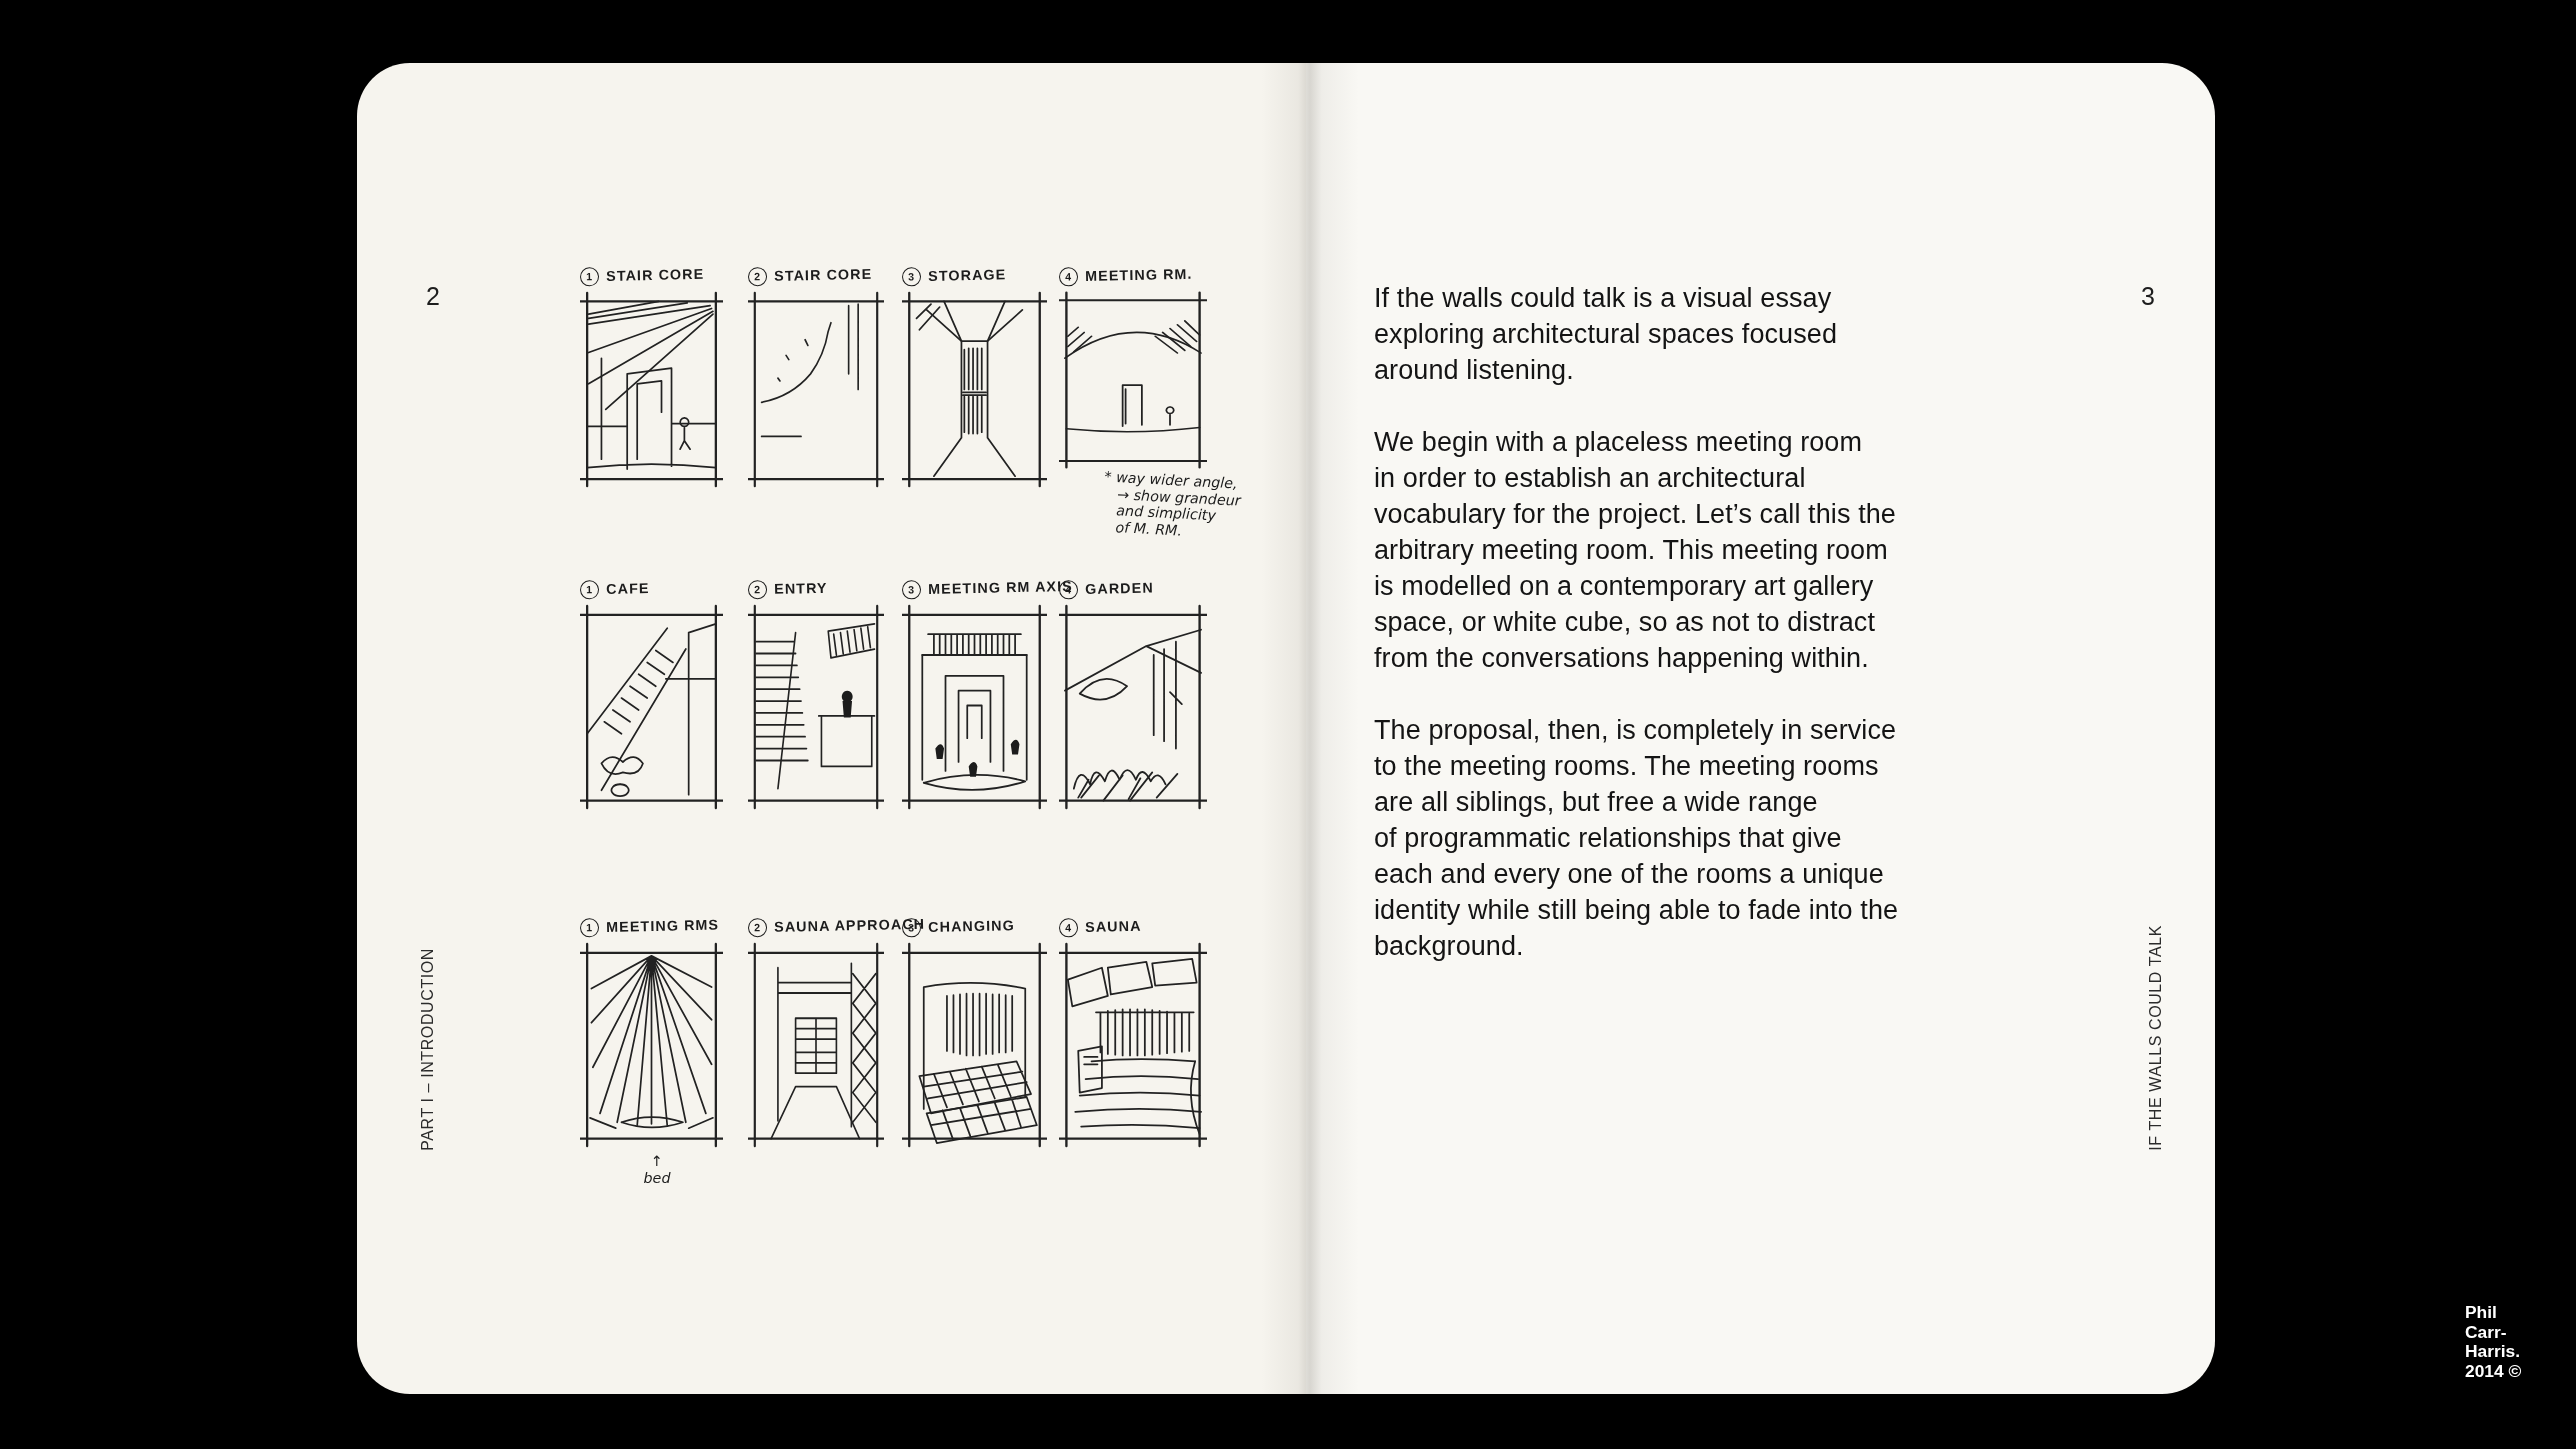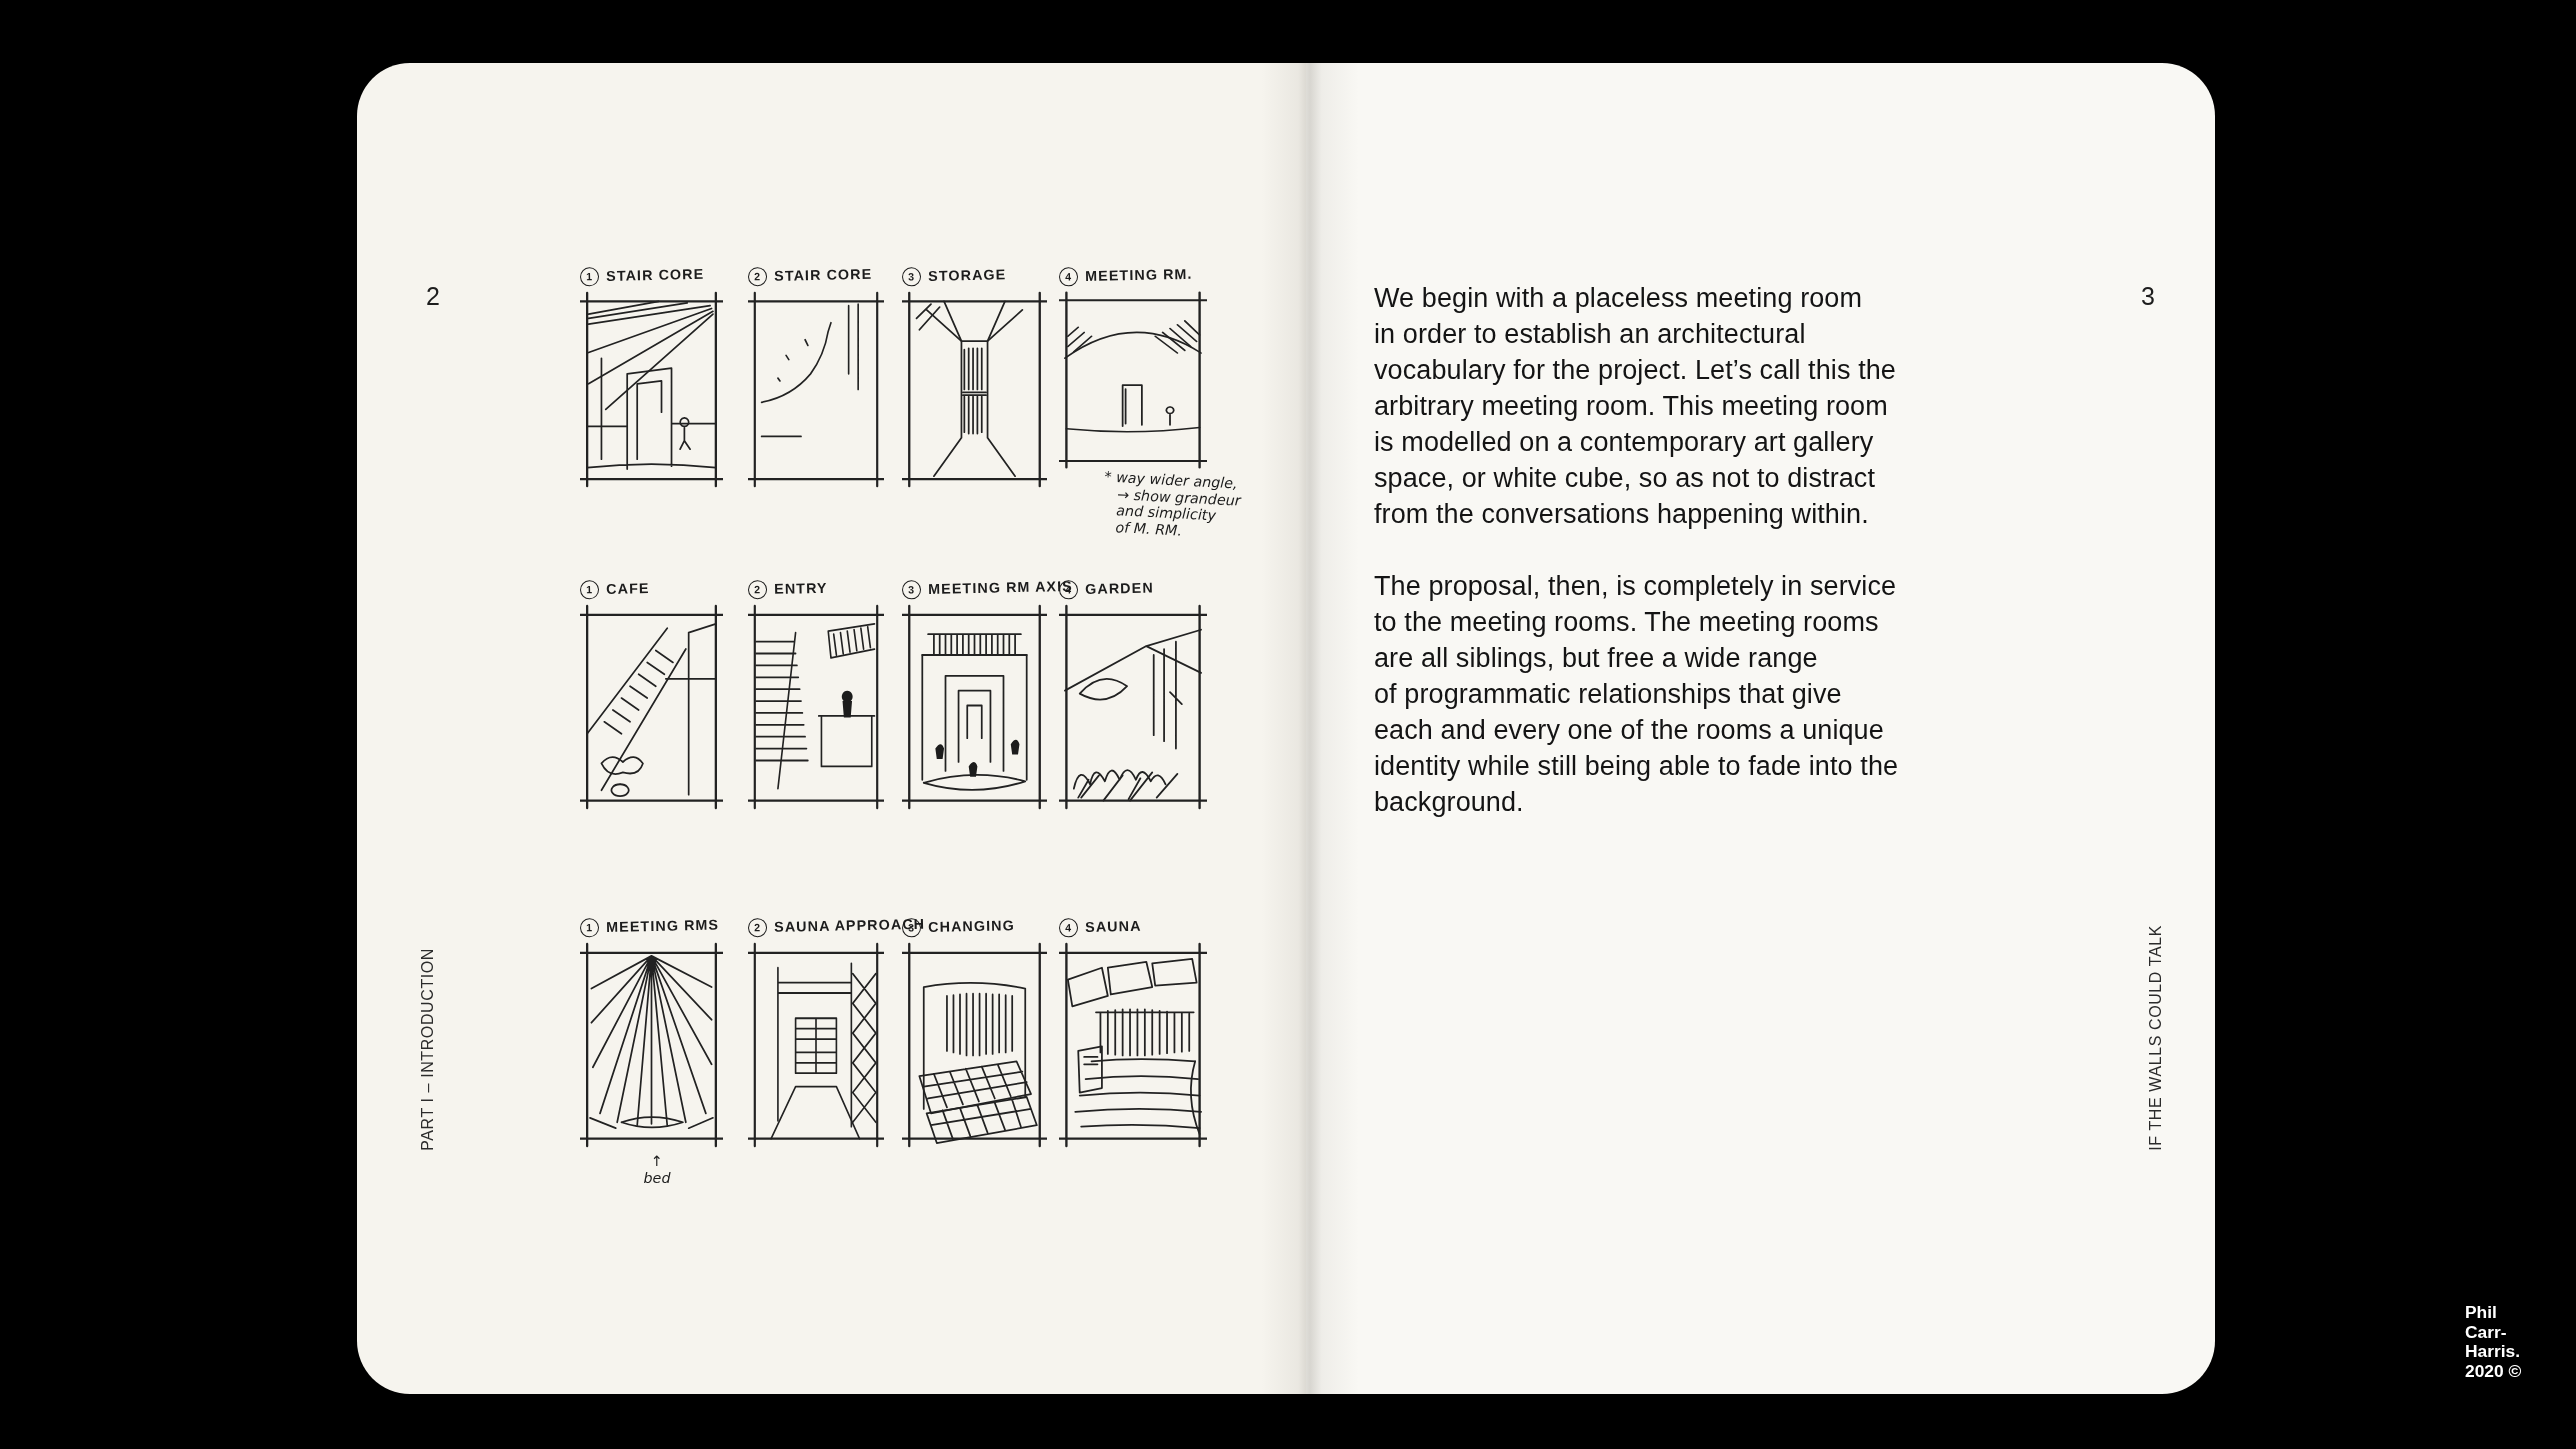--- a/index.html
+++ b/index.html
@@ -233,35 +233,38 @@
    → show grandeur
    and simplicity
    of M. RM.</div>
     <div class="note note-bed">↑
 bed</div>
 
     <div class="pagenum pagenum-right">3</div>
     <div class="sidebar sidebar-right">IF THE WALLS COULD TALK</div>
 
     <div class="textcol">
+      <p>If the walls could talk is a visual essay
+exploring architectural spaces focused
+around listening.</p>
       <p>We begin with a placeless meeting room
 in order to establish an architectural
 vocabulary for the project. Let’s call this the
 arbitrary meeting room. This meeting room
 is modelled on a contemporary art gallery
 space, or white cube, so as not to distract
 from the conversations happening within.</p>
       <p>The proposal, then, is completely in service
 to the meeting rooms. The meeting rooms
 are all siblings, but free a wide range
 of programmatic relationships that give
 each and every one of the rooms a unique
 identity while still being able to fade into the
 background.</p>
     </div>
   </div>
 
   <div class="credit">Phil
 Carr-
 Harris.
-2020 ©</div>
+2014 ©</div>
 </div>
 
 
 </body></html>

